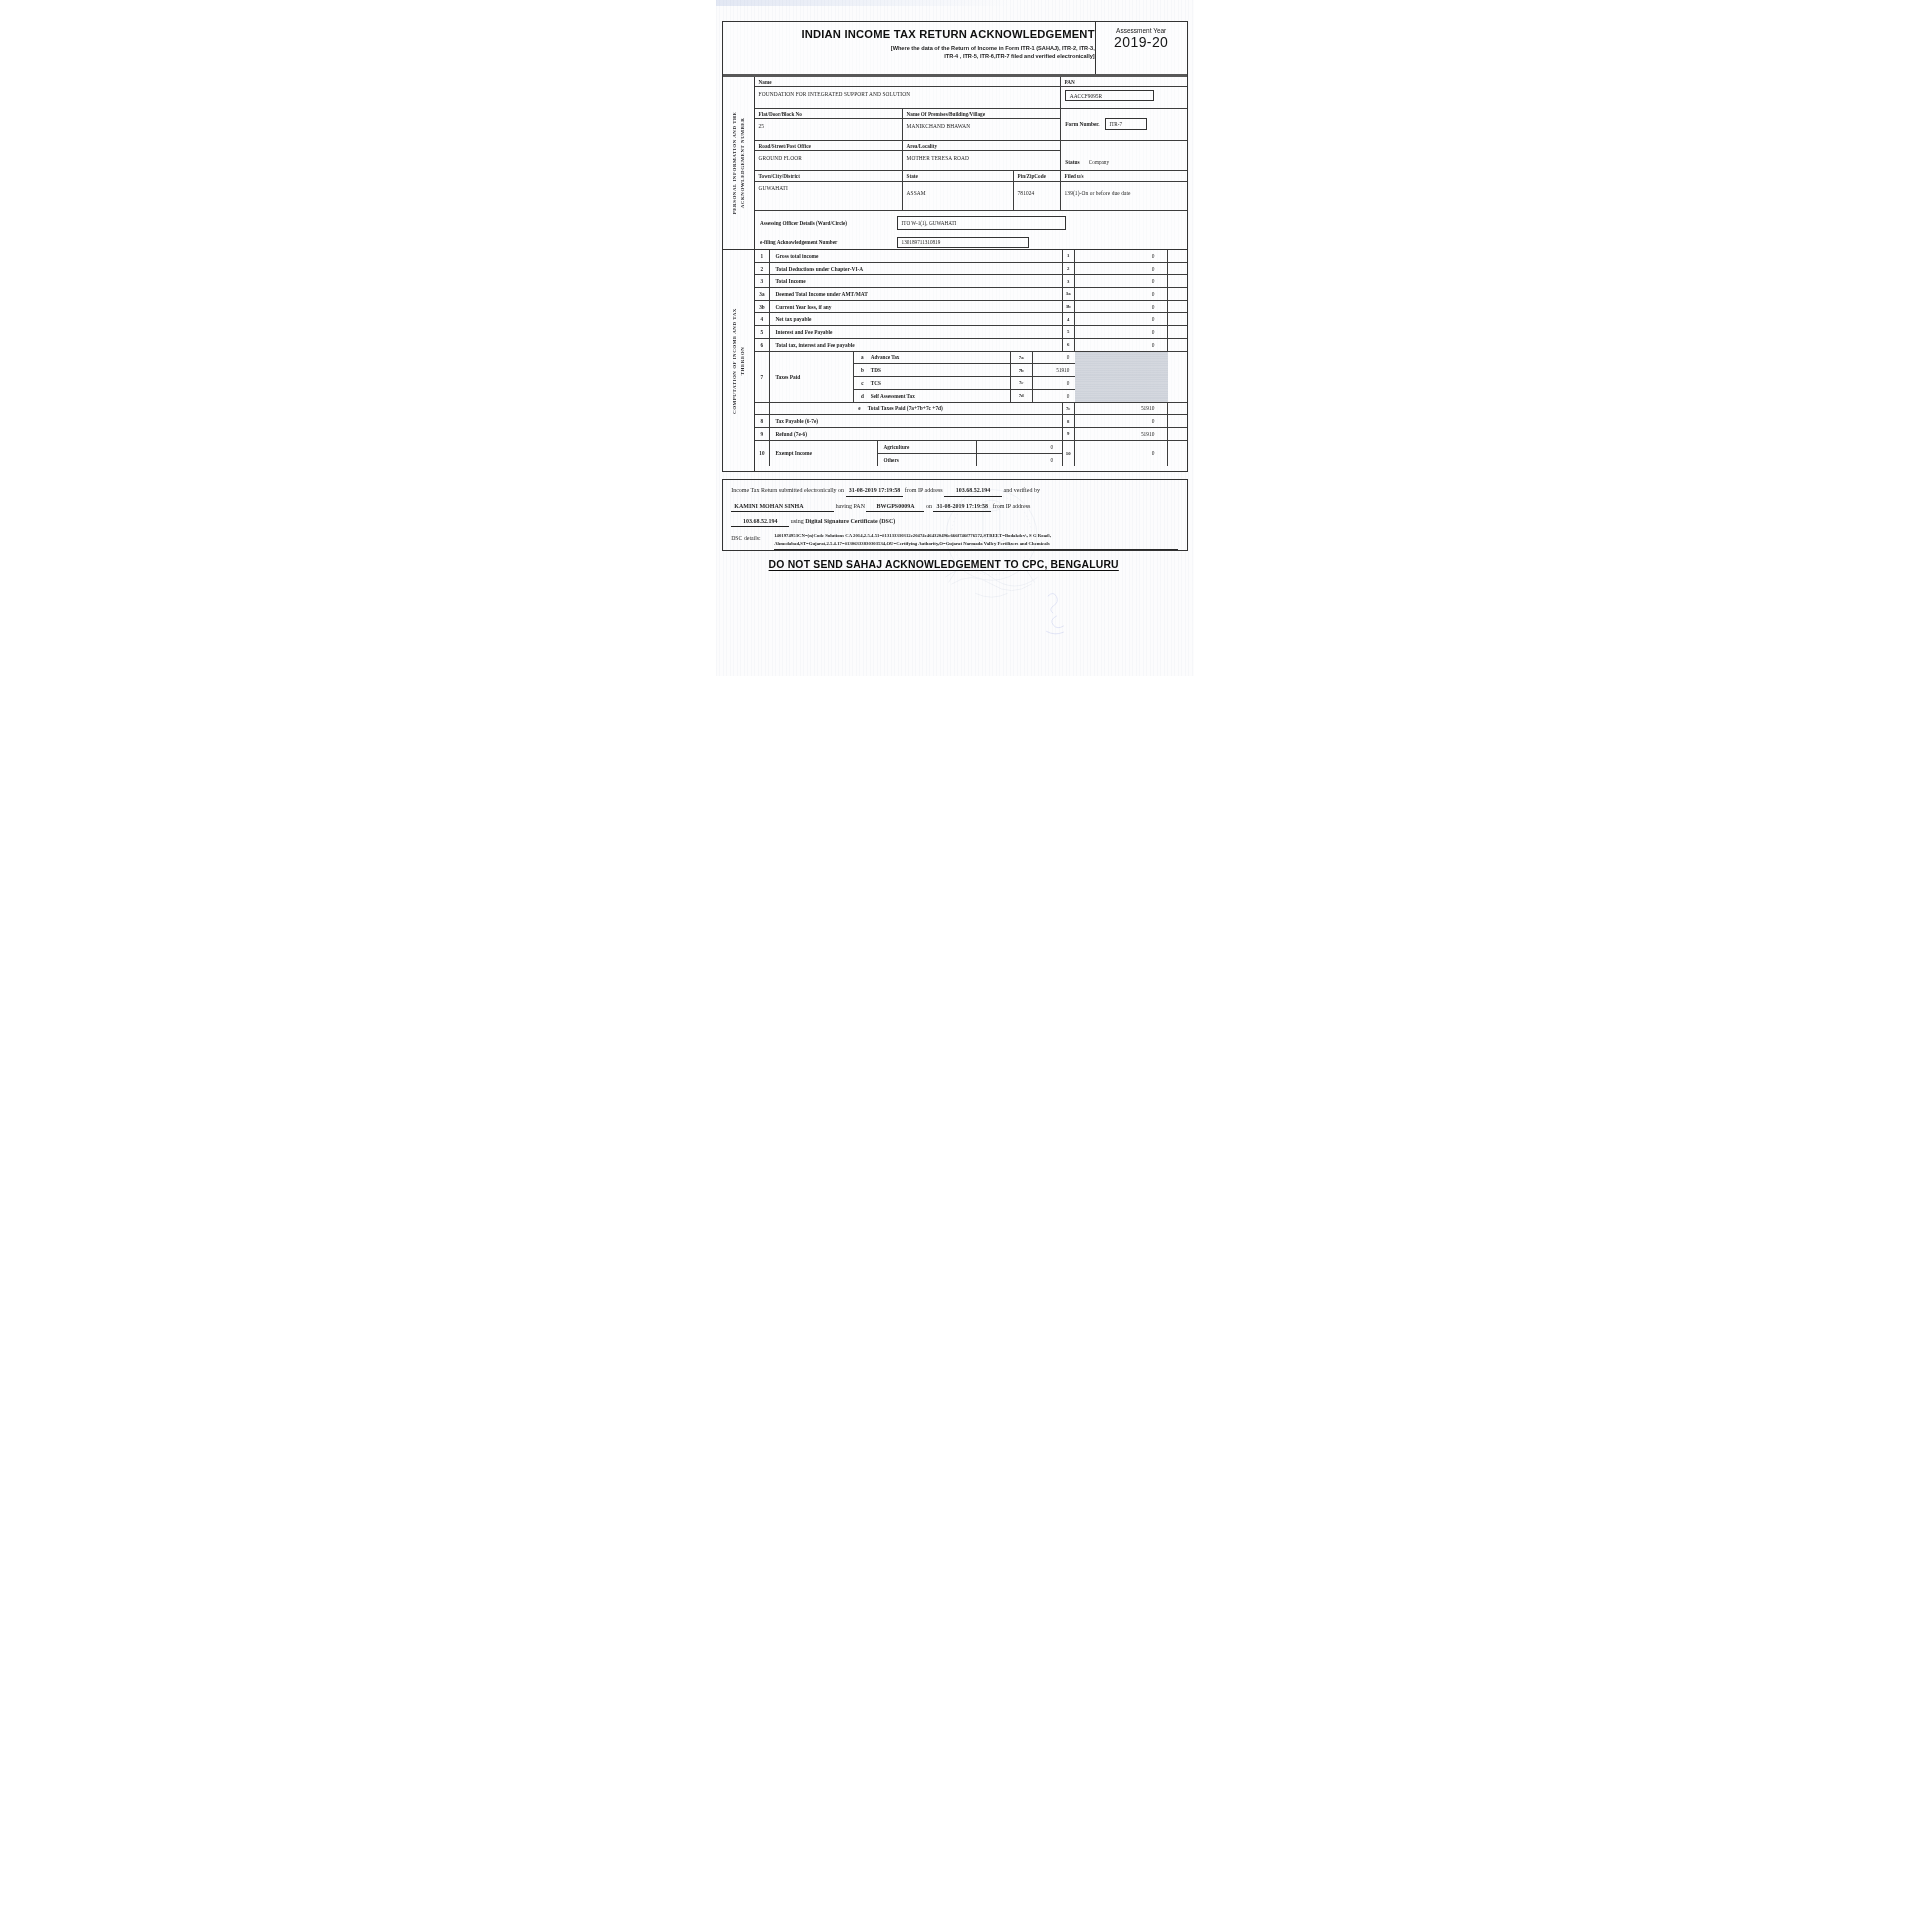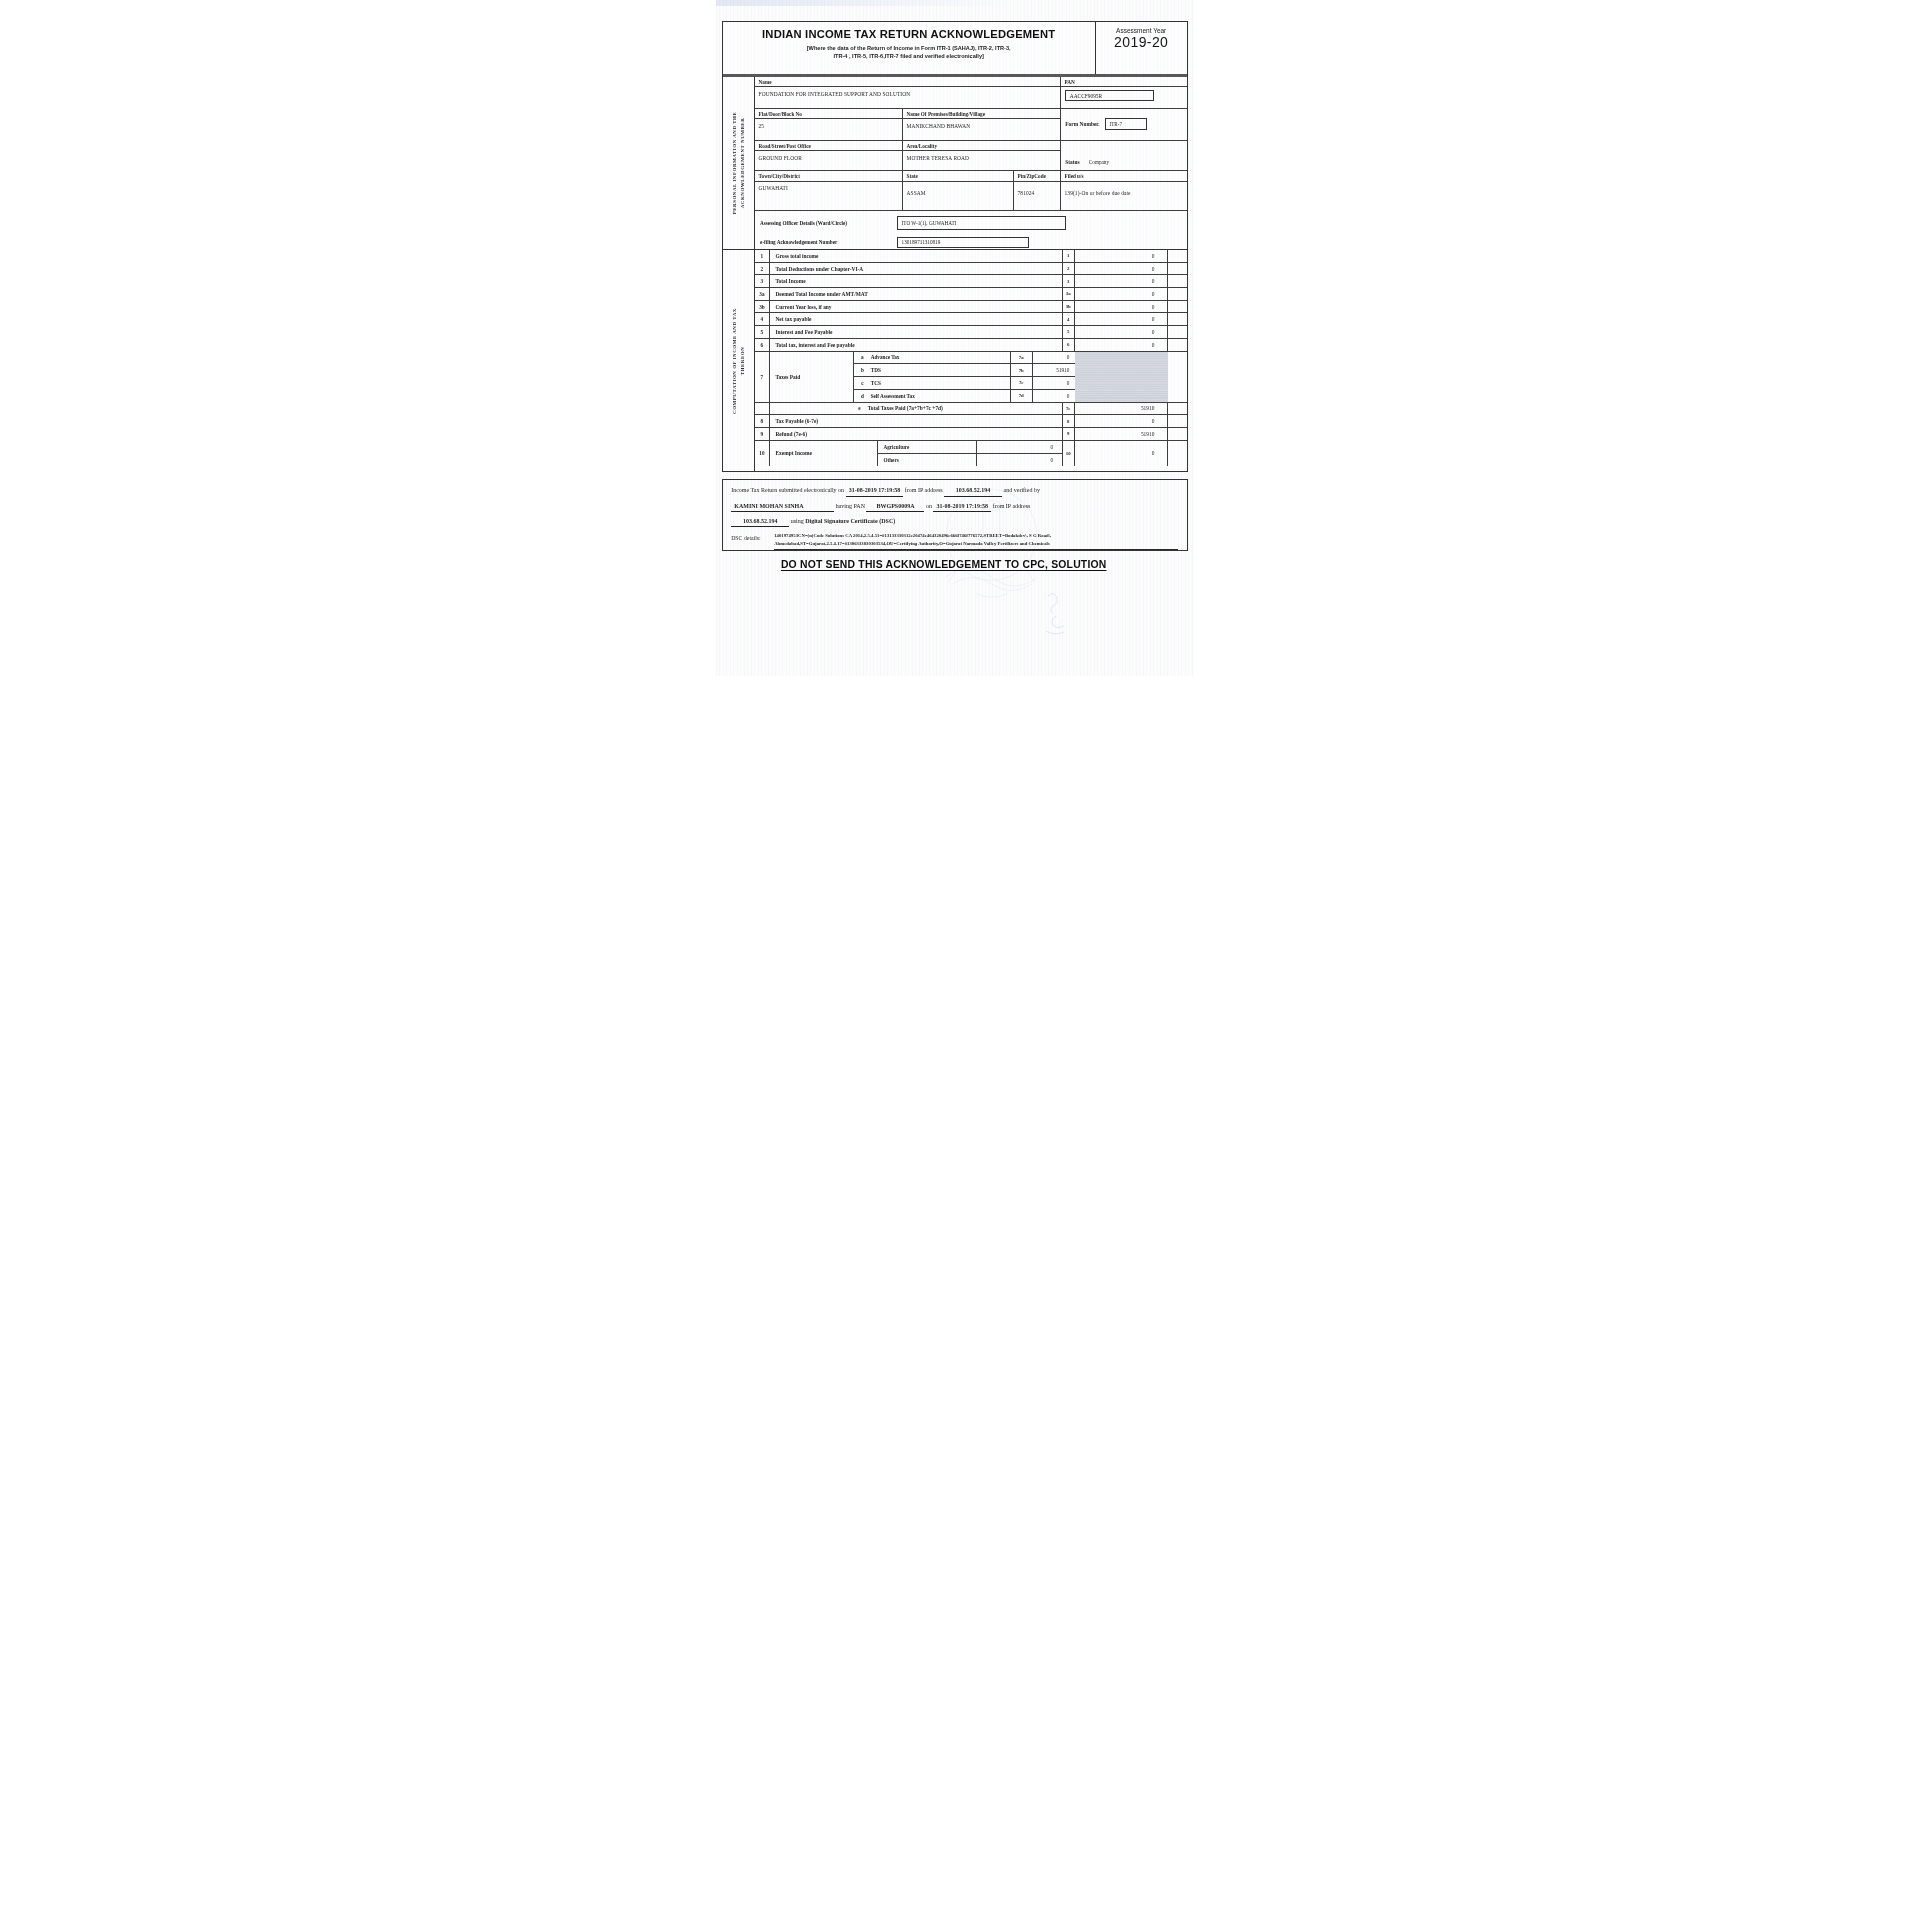--- a/index.html
+++ b/index.html
@@ -22,21 +22,21 @@
   }
 
   
   .main-table {
     position:absolute; left:6.2px; top:21px; width:466px; height:451px;
     border:0.8px solid #333; display:flex; flex-direction:column;
     background: rgba(255,255,255,0.4);
   }
 
   .hdr { height:55px; display:flex; border-bottom:3.1px solid #585858; }
-  .hdr-left { flex:1; text-align:center; padding-top:6.2px; font-family:"Liberation Sans","DejaVu Sans",sans-serif; }
+  .hdr-left { flex:1; text-align:right; padding-top:6.2px; font-family:"Liberation Sans","DejaVu Sans",sans-serif; }
   .doc-title { font-size:11.2px; font-weight:bold; letter-spacing:0.2px; color:#101010; }
   .doc-sub { margin-top:3.5px; font-size:5.6px; font-weight:bold; color:#1b1b1b; line-height:1.45; }
   .hdr-right { width:92px; border-left:0.8px solid #333; text-align:center; padding-top:5.4px;
                font-family:"Liberation Sans","DejaVu Sans",sans-serif; }
   .ay-label { font-size:6.5px; color:#222; }
   .ay-value { font-size:14px; margin-top:0; color:#161616; letter-spacing:0.4px; }
 
   .tbl-body { flex:1; display:flex; flex-direction:column; }
 
   
@@ -457,21 +457,21 @@
     </div>
     <div class="dsc-row">
       <div class="dsc-label">DSC details:</div>
       <div class="dsc-text">
         <div>1401974953CN=(n)Code Solutions CA 2014,2.5.4.51=#13133330312c20474e464320496e666f746f776572,STREET=Bodakdev\, S G Road\,</div>
         <div>Ahmedabad,ST=Gujarat,2.5.4.17=#1306333830303534,OU=Certifying Authority,O=Gujarat Narmada Valley Fertilizers and Chemicals</div>
       </div>
     </div>
   </div>
 
-  <div class="warning">DO NOT SEND THIS ACKNOWLEDGEMENT TO CPC, SOLUTION</div>
+  <div class="warning">DO NOT SEND SAHAJ ACKNOWLEDGEMENT TO CPC, BENGALURU</div>
 
   <svg class="scribble" viewBox="0 0 160 140">
     <g fill="none" stroke="#5a6fd0" stroke-width="2.4" opacity="0.35" stroke-linecap="round">
       <path d="M62 18 q14 -14 22 2 q6 14 -6 22 q-16 10 -4 20"></path>
       <path d="M84 70 q-20 10 -8 24 q10 12 26 2"></path>
       <path d="M58 110 q22 12 44 2"></path>
     </g>
   </svg>
 
 </div>

